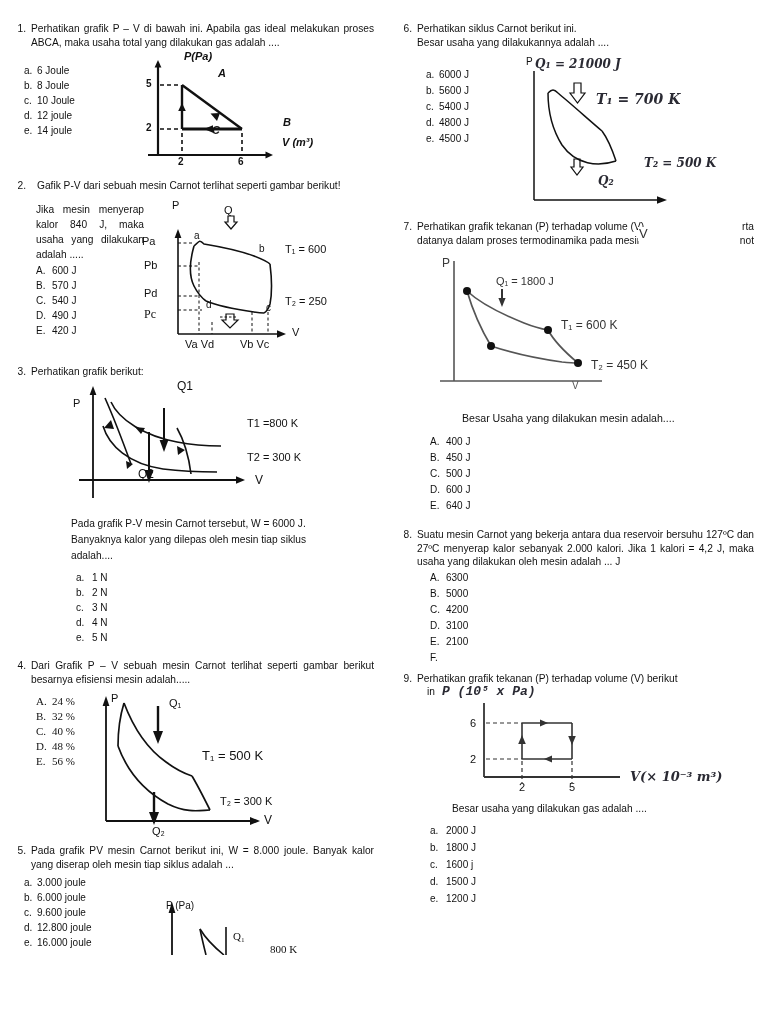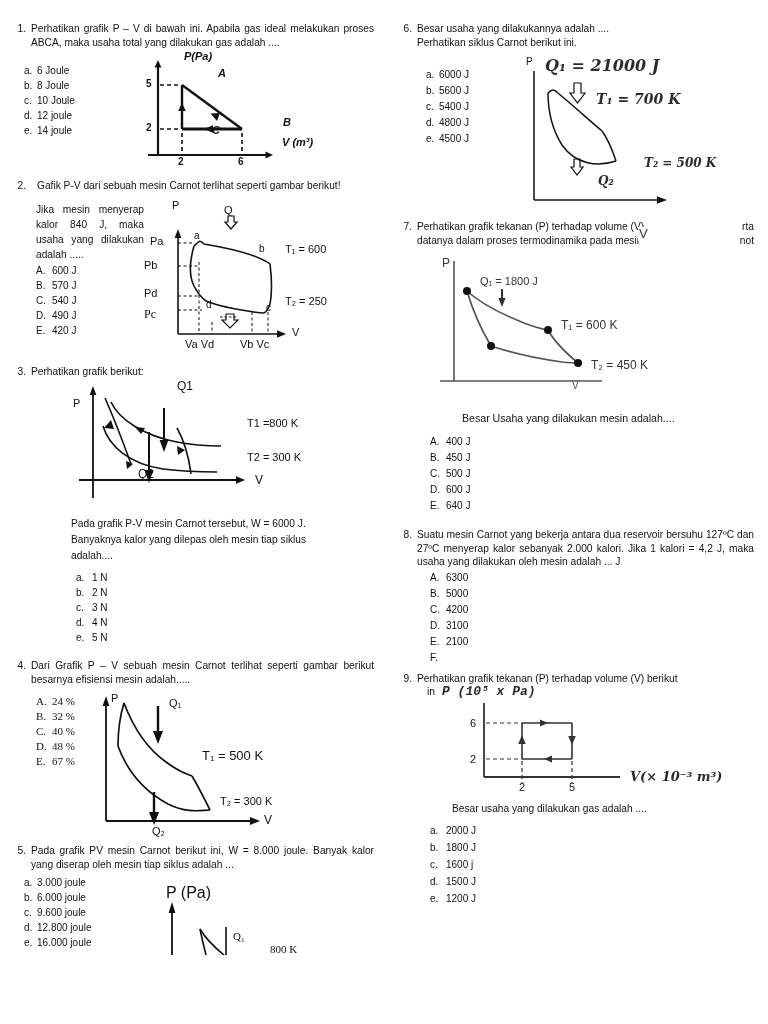--- a/index.html
+++ b/index.html
@@ -228,21 +228,21 @@
             <line x1="70" y1="122" x2="70" y2="134" stroke="#111" stroke-width="1" stroke-dasharray="3,2.5"></line>
             <line x1="110" y1="112" x2="110" y2="134" stroke="#111" stroke-width="1" stroke-dasharray="3,2.5"></line>
             <line x1="126" y1="112" x2="126" y2="134" stroke="#111" stroke-width="1" stroke-dasharray="3,2.5"></line>
 
             <path d="M88,18 L94,18 L94,24 L97,24 L91,31 L85,24 L88,24 Z" fill="none" stroke="#111" stroke-width="1.2" transform="translate(-2,-2)"></path>
 
             <path d="M84,114 L92,114 L92,120 L96,120 L88,128 L80,120 L84,120 Z" fill="none" stroke="#111" stroke-width="1.2"></path>
 
             <line x1="78" y1="117" x2="96" y2="117" stroke="#111" stroke-width="1" stroke-dasharray="2.5,2"></line>
           </svg>
-          <div class="lab" style="left:8px;top:36px;font-size:11px;">Pa</div>
+          <div class="lab" style="left:0;top:36px;font-size:11px;">Pa</div>
           <div class="lab" style="left:2px;top:60px;font-size:11px;">Pb</div>
           <div class="lab" style="left:2px;top:88px;font-size:11px;">Pd</div>
           <div class="lab" style="left:2px;top:108px;font-size:12px;font-family:Liberation Serif, serif;">Pc</div>
           <div class="lab" style="left:52px;top:31px;">a</div>
           <div class="lab" style="left:117px;top:44px;">b</div>
           <div class="lab" style="left:124px;top:103px;">c</div>
           <div class="lab" style="left:64px;top:100px;">d</div>
           <div class="lab" style="left:143px;top:44px;font-size:11px;">T₁ = 600</div>
           <div class="lab" style="left:143px;top:96px;font-size:11px;">T₂ = 250</div>
           <div class="lab" style="left:150px;top:127px;font-size:11px;">V</div>
@@ -341,21 +341,21 @@
             <div class="opt">
               <span class="lbl">C.</span>
               <span class="val">40 %</span>
             </div>
             <div class="opt">
               <span class="lbl">D.</span>
               <span class="val">48 %</span>
             </div>
             <div class="opt">
               <span class="lbl">E.</span>
-              <span class="val">67 %</span>
+              <span class="val">56 %</span>
             </div>
           </div>
         </div>
 
         <div class="dg" style="width:250px;height:152px;margin-left:0;margin-top:-2px;">
           <div class="lab" style="left:19px;top:7px;font-size:11px;">P</div>
           <div class="lab" style="left:77px;top:12px;font-size:11px;">Q₁</div>
           <div class="lab" style="left:60px;top:140px;font-size:11px;">Q₂</div>
           <svg width="250" height="152" viewBox="0 0 250 152">
             <line x1="14" y1="18" x2="14" y2="135" stroke="#111" stroke-width="1.8"></line>
@@ -412,21 +412,21 @@
               <span class="val">12.800 joule</span>
             </div>
             <div class="opt">
               <span class="lbl tight">e.</span>
               <span class="val">16.000 joule</span>
             </div>
           </div>
         </div>
 
         <div class="dg" style="width:200px;height:70px;margin-left:14px;margin-top:12px;overflow:hidden;">
-          <div class="lab" style="left:18px;top:0;font-size:16px;">P (Pa)</div>
+          <div class="lab" style="left:18px;top:16px;font-size:10px;">P (Pa)</div>
           <div class="lab" style="left:85px;top:46px;font-size:11px;font-family:'Liberation Serif',serif;">Q₁</div>
           <div class="lab serif" style="left:122px;top:59px;font-size:11px;">800 K</div>
           <svg width="200" height="70" viewBox="0 0 200 70">
             <line x1="24" y1="26" x2="24" y2="70" stroke="#111" stroke-width="1.8"></line>
             <polygon points="24,17 20.6,28 27.4,28" fill="#111"></polygon>
             <path d="M52,44 C54,54 56,62 58,70" fill="none" stroke="#111" stroke-width="1.6"></path>
             <path d="M52,44 C58,54 66,62 76,70" fill="none" stroke="#111" stroke-width="1.6"></path>
             <line x1="78" y1="42" x2="78" y2="70" stroke="#111" stroke-width="1.6"></line>
           </svg>
         </div>
@@ -434,22 +434,22 @@
     </div>
 
   </div>
 
   <div class="col col-right">
 
     <div class="q">
       <div class="q-head">
         <div class="q-num wide">6.</div>
         <div class="q-body">
+          <div class="q-text nojust">Perhatikan siklus Carnot berikut ini.</div>
           <div class="q-text nojust">Besar usaha yang dilakukannya adalah ....</div>
-          <div class="q-text nojust">Perhatikan siklus Carnot berikut ini.</div>
         </div>
       </div>
 
       <div class="two-col-row" style="margin-top:12px;">
         <div style="width:110px;padding-left:28px;box-sizing:border-box;">
           <div class="opts" style="line-height:16px;">
             <div class="opt">
               <span class="lbl tight">a.</span>
               <span class="val">6000 J</span>
             </div>
@@ -467,21 +467,21 @@
             </div>
             <div class="opt">
               <span class="lbl tight">e.</span>
               <span class="val">4500 J</span>
             </div>
           </div>
         </div>
 
         <div class="dg" style="width:240px;height:165px;margin-left:4px;margin-top:-6px;">
           <div class="lab" style="left:14px;top:2px;font-size:10px;">P</div>
-          <div class="lab blur" style="left:33px;top:3px;font-size:16px;">Q₁ = 21000 J</div>
+          <div class="lab blur" style="left:23px;top:3px;font-size:12px;">Q₁ = 21000 J</div>
           <div class="lab blur" style="left:84px;top:37px;font-size:14px;">T₁ = 700 K</div>
           <div class="lab blur" style="left:132px;top:102px;font-size:12px;">T₂ = 500 K</div>
           <div class="lab blur" style="left:86px;top:120px;font-size:12px;">Q₂</div>
           <svg width="240" height="165" viewBox="0 0 240 165">
             <line x1="22" y1="16" x2="22" y2="145" stroke="#111" stroke-width="1.5"></line>
             <line x1="22" y1="145" x2="148" y2="145" stroke="#111" stroke-width="1.5"></line>
             <polygon points="155,145 145,141.2 145,148.8" fill="#111"></polygon>
 
             <path d="M36,38 C40,34 42,34 46,38 C58,48 76,64 90,76" fill="none" stroke="#111" stroke-width="1.5"></path>
             <path d="M90,76 C96,84 100,94 104,106" fill="none" stroke="#111" stroke-width="1.5"></path>
@@ -507,21 +507,21 @@
             <span class="q-text" style="flex:1;">datanya dalam proses termodinamika pada mesir</span>
             <span style="margin-left:26px;">not</span>
           </div>
 
           <div class="overlapV" style="left:221px;top:7px;">V</div>
         </div>
       </div>
 
       <div class="dg" style="width:310px;height:145px;margin-left:22px;margin-top:6px;">
         <div class="lab" style="left:22px;top:4px;font-size:12px;color:#3a3a3a;">P</div>
-        <div class="lab" style="left:60px;top:23px;font-size:11px;color:#333;">Q₁ = 1800 J</div>
+        <div class="lab" style="left:76px;top:23px;font-size:11px;color:#333;">Q₁ = 1800 J</div>
         <div class="lab" style="left:141px;top:66px;font-size:12px;color:#333;">T₁ = 600 K</div>
         <div class="lab" style="left:171px;top:106px;font-size:12px;color:#333;">T₂ = 450 K</div>
         <svg width="310" height="145" viewBox="0 0 310 145">
           <line x1="34" y1="8" x2="34" y2="128" stroke="#555" stroke-width="1.6"></line>
           <line x1="20" y1="128" x2="182" y2="128" stroke="#555" stroke-width="1.6"></line>
 
           <path d="M47,38 C62,52 84,62 104,70 C114,74 122,76 128,77" fill="none" stroke="#555" stroke-width="1.7"></path>
 
           <path d="M128,77 C134,88 146,100 158,110" fill="none" stroke="#555" stroke-width="1.7"></path>
 

